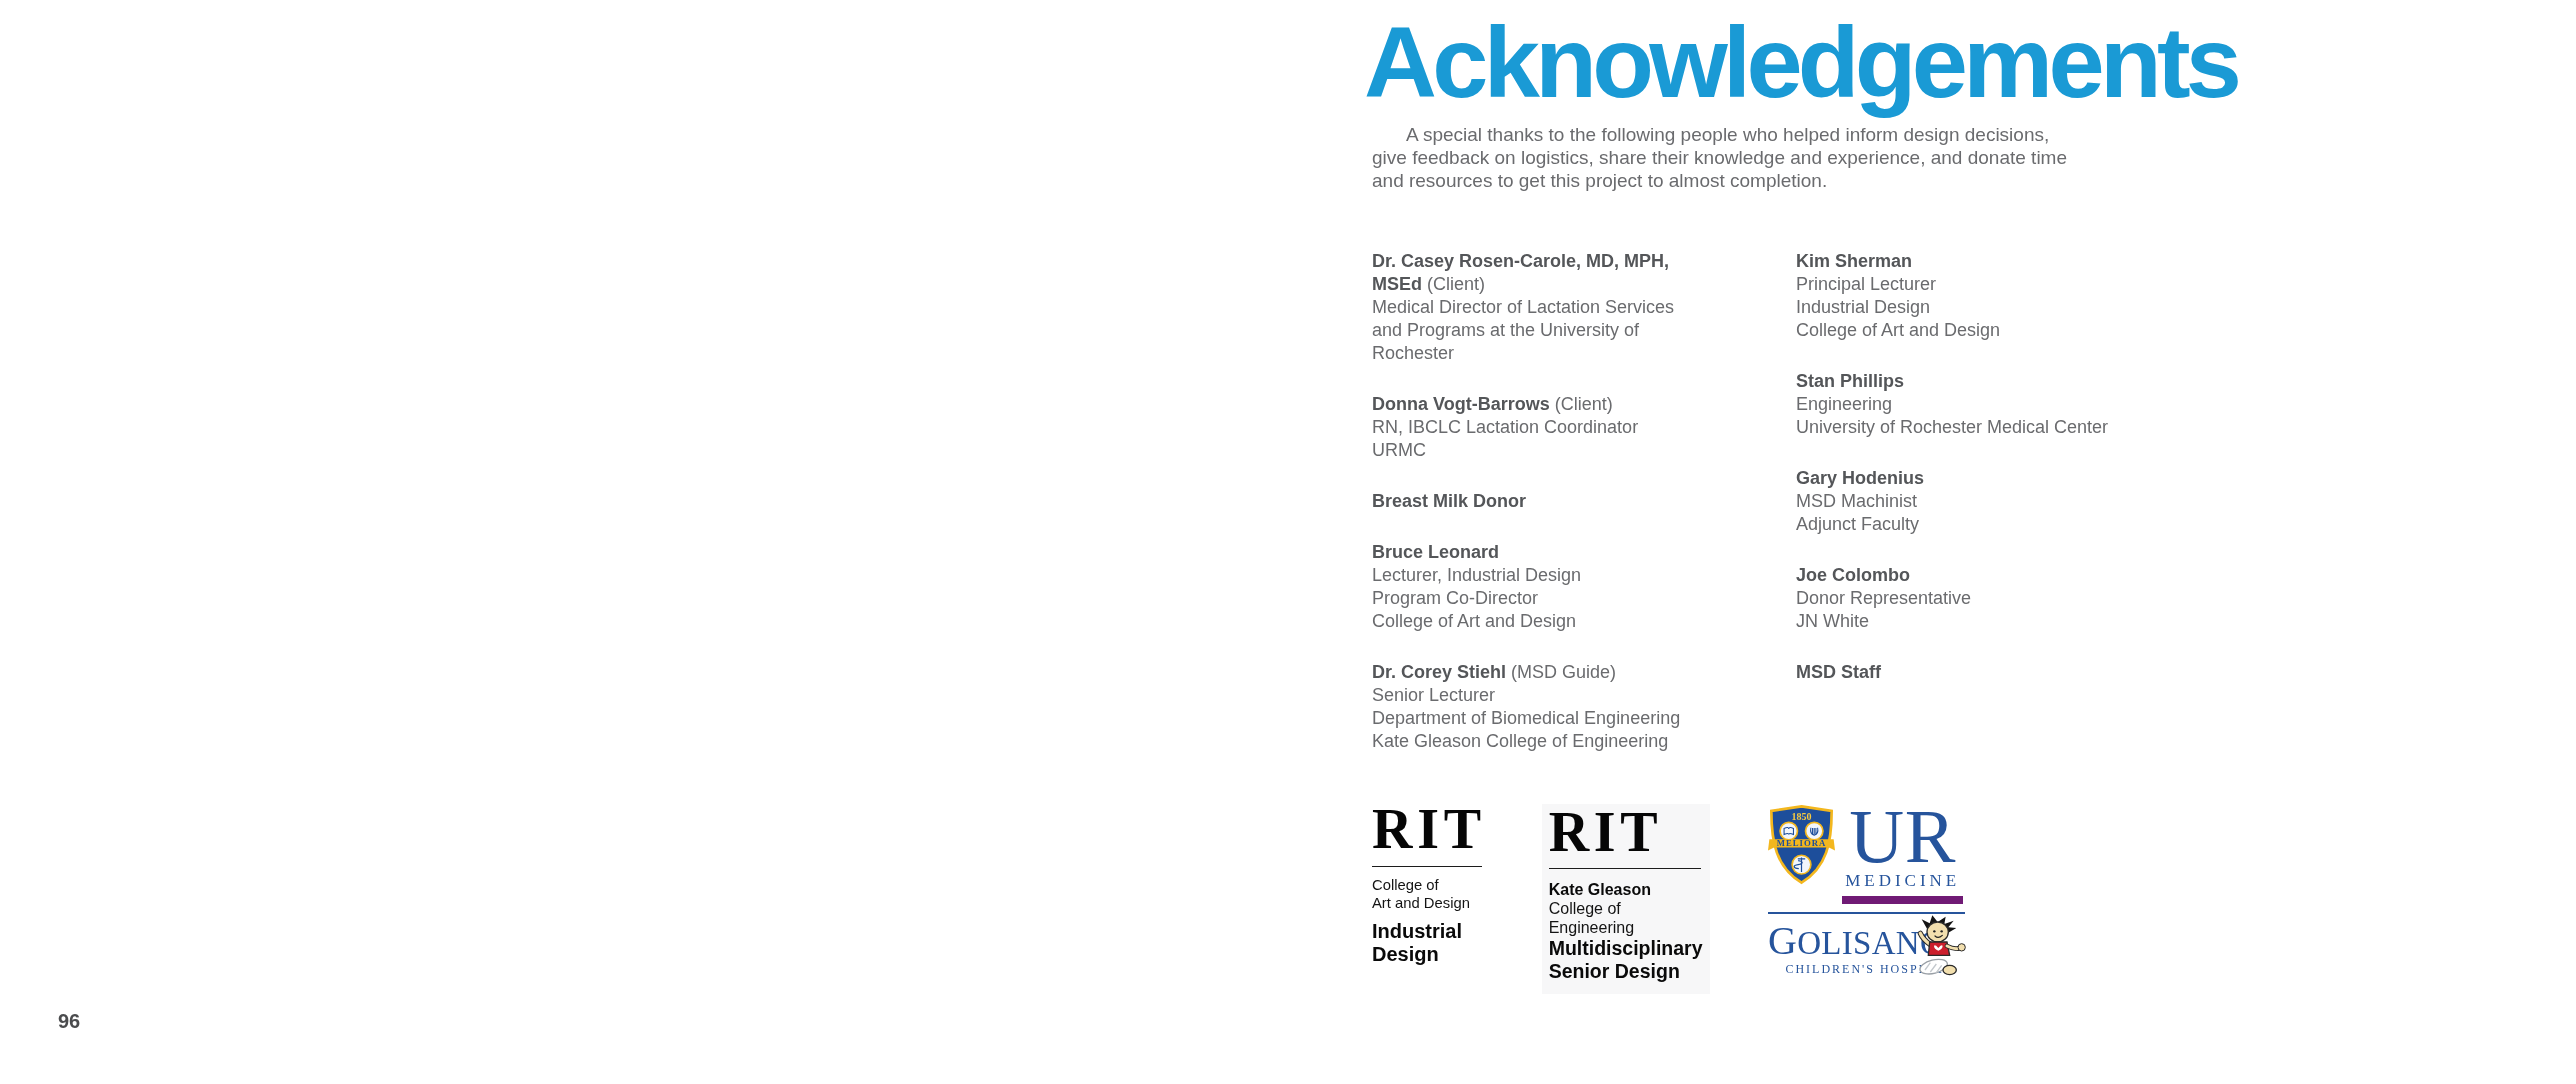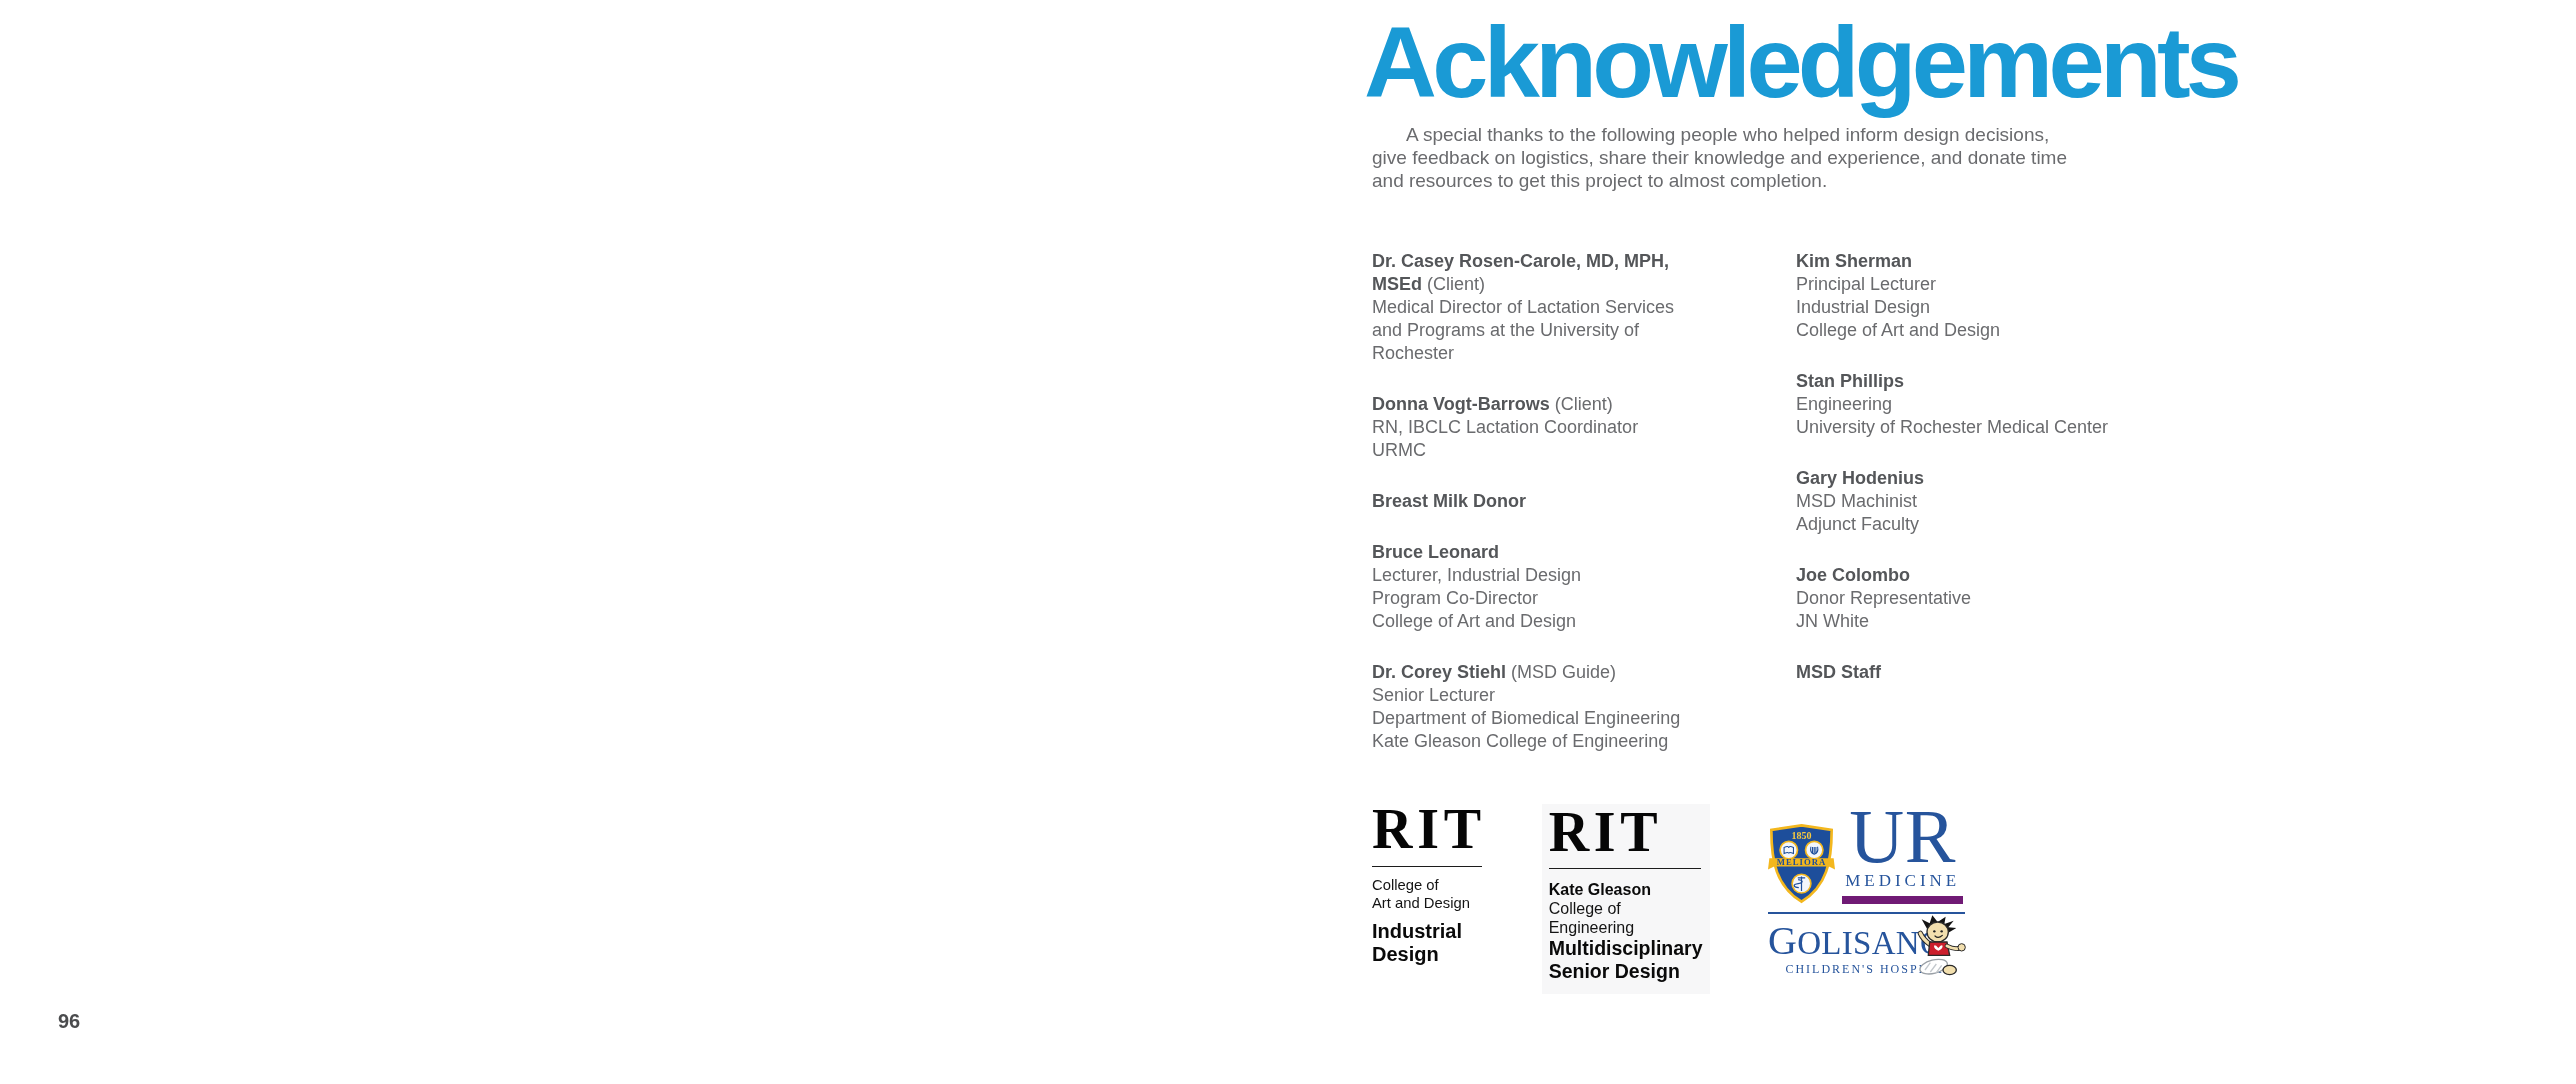--- a/index.html
+++ b/index.html
@@ -44,21 +44,21 @@
   .coad-college { margin-top:10.7px; font-size:14.8px; line-height:17.4px; color:#141414; }
   .coad-program { margin-top:8px; font-size:20px; line-height:23px; font-weight:700; color:#0a0a0a; }
 
   .logo-kgcoe { margin-left:55px; background:#f7f7f8; padding:2.7px 0 10.7px 6.7px; width:168px; }
   .logo-kgcoe .rit-rule { width:152px; }
   .kg-name    { margin-top:10.7px; font-size:16px; line-height:19px; font-weight:700; color:#0a0a0a; }
   .kg-college { font-size:16px; line-height:19px; color:#141414; }
   .kg-program { font-size:19.5px; line-height:23px; font-weight:700; color:#0a0a0a; }
 
   .logo-ur { margin-left:58px; width:197px; font-family:"Liberation Serif","DejaVu Serif",serif; color:#26549c; }
-  .ur-top { display:flex; align-items:flex-end; }
+  .ur-top { display:flex; align-items:flex-start; }
   .ur-right { margin-left:5.4px; flex:1; display:flex; flex-direction:column; align-items:center; }
   .ur-wordmark { font-size:76px; line-height:64px; font-weight:400; letter-spacing:0.7px; }
   .ur-medicine { margin-top:3px; font-size:17px; letter-spacing:4px;
                  border-bottom:8px solid #701a75; padding:0 2.7px 4.7px; }
   .ur-divider { border-top:2px solid #26549c; margin-top:8px; width:197px; }
   .golisano { position:relative; margin-top:9.4px; width:197px; }
   .gol-name { font-size:33px; line-height:35px; letter-spacing:0.3px; }
   .gol-name::first-letter { font-size:40px; }
   .gol-sub { font-size:12px; letter-spacing:2px; padding-left:17.4px; margin-top:0.7px; }
   .gol-kid { position:absolute; right:-5.4px; top:-9.4px; }

